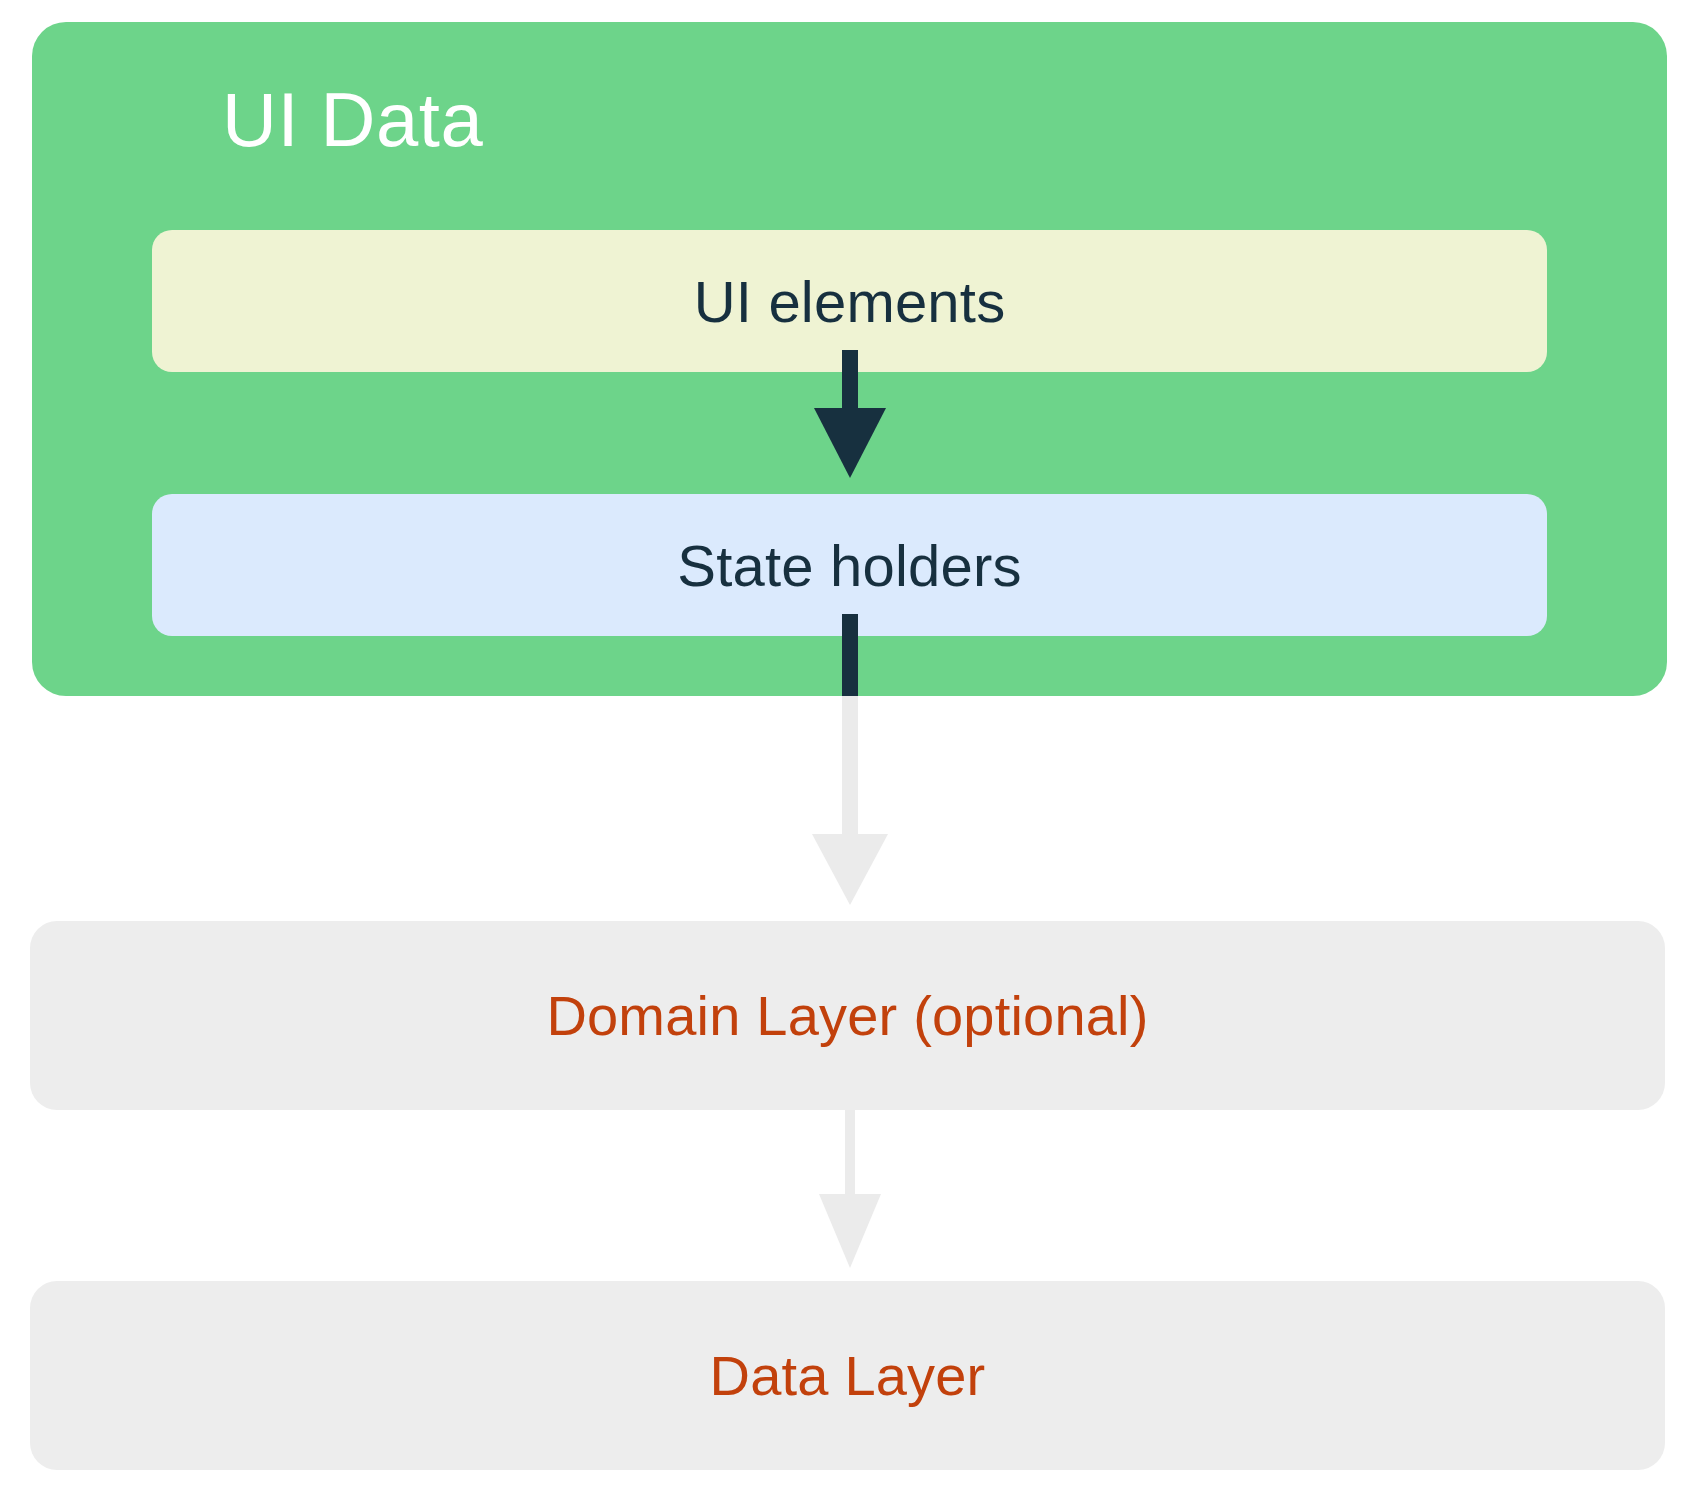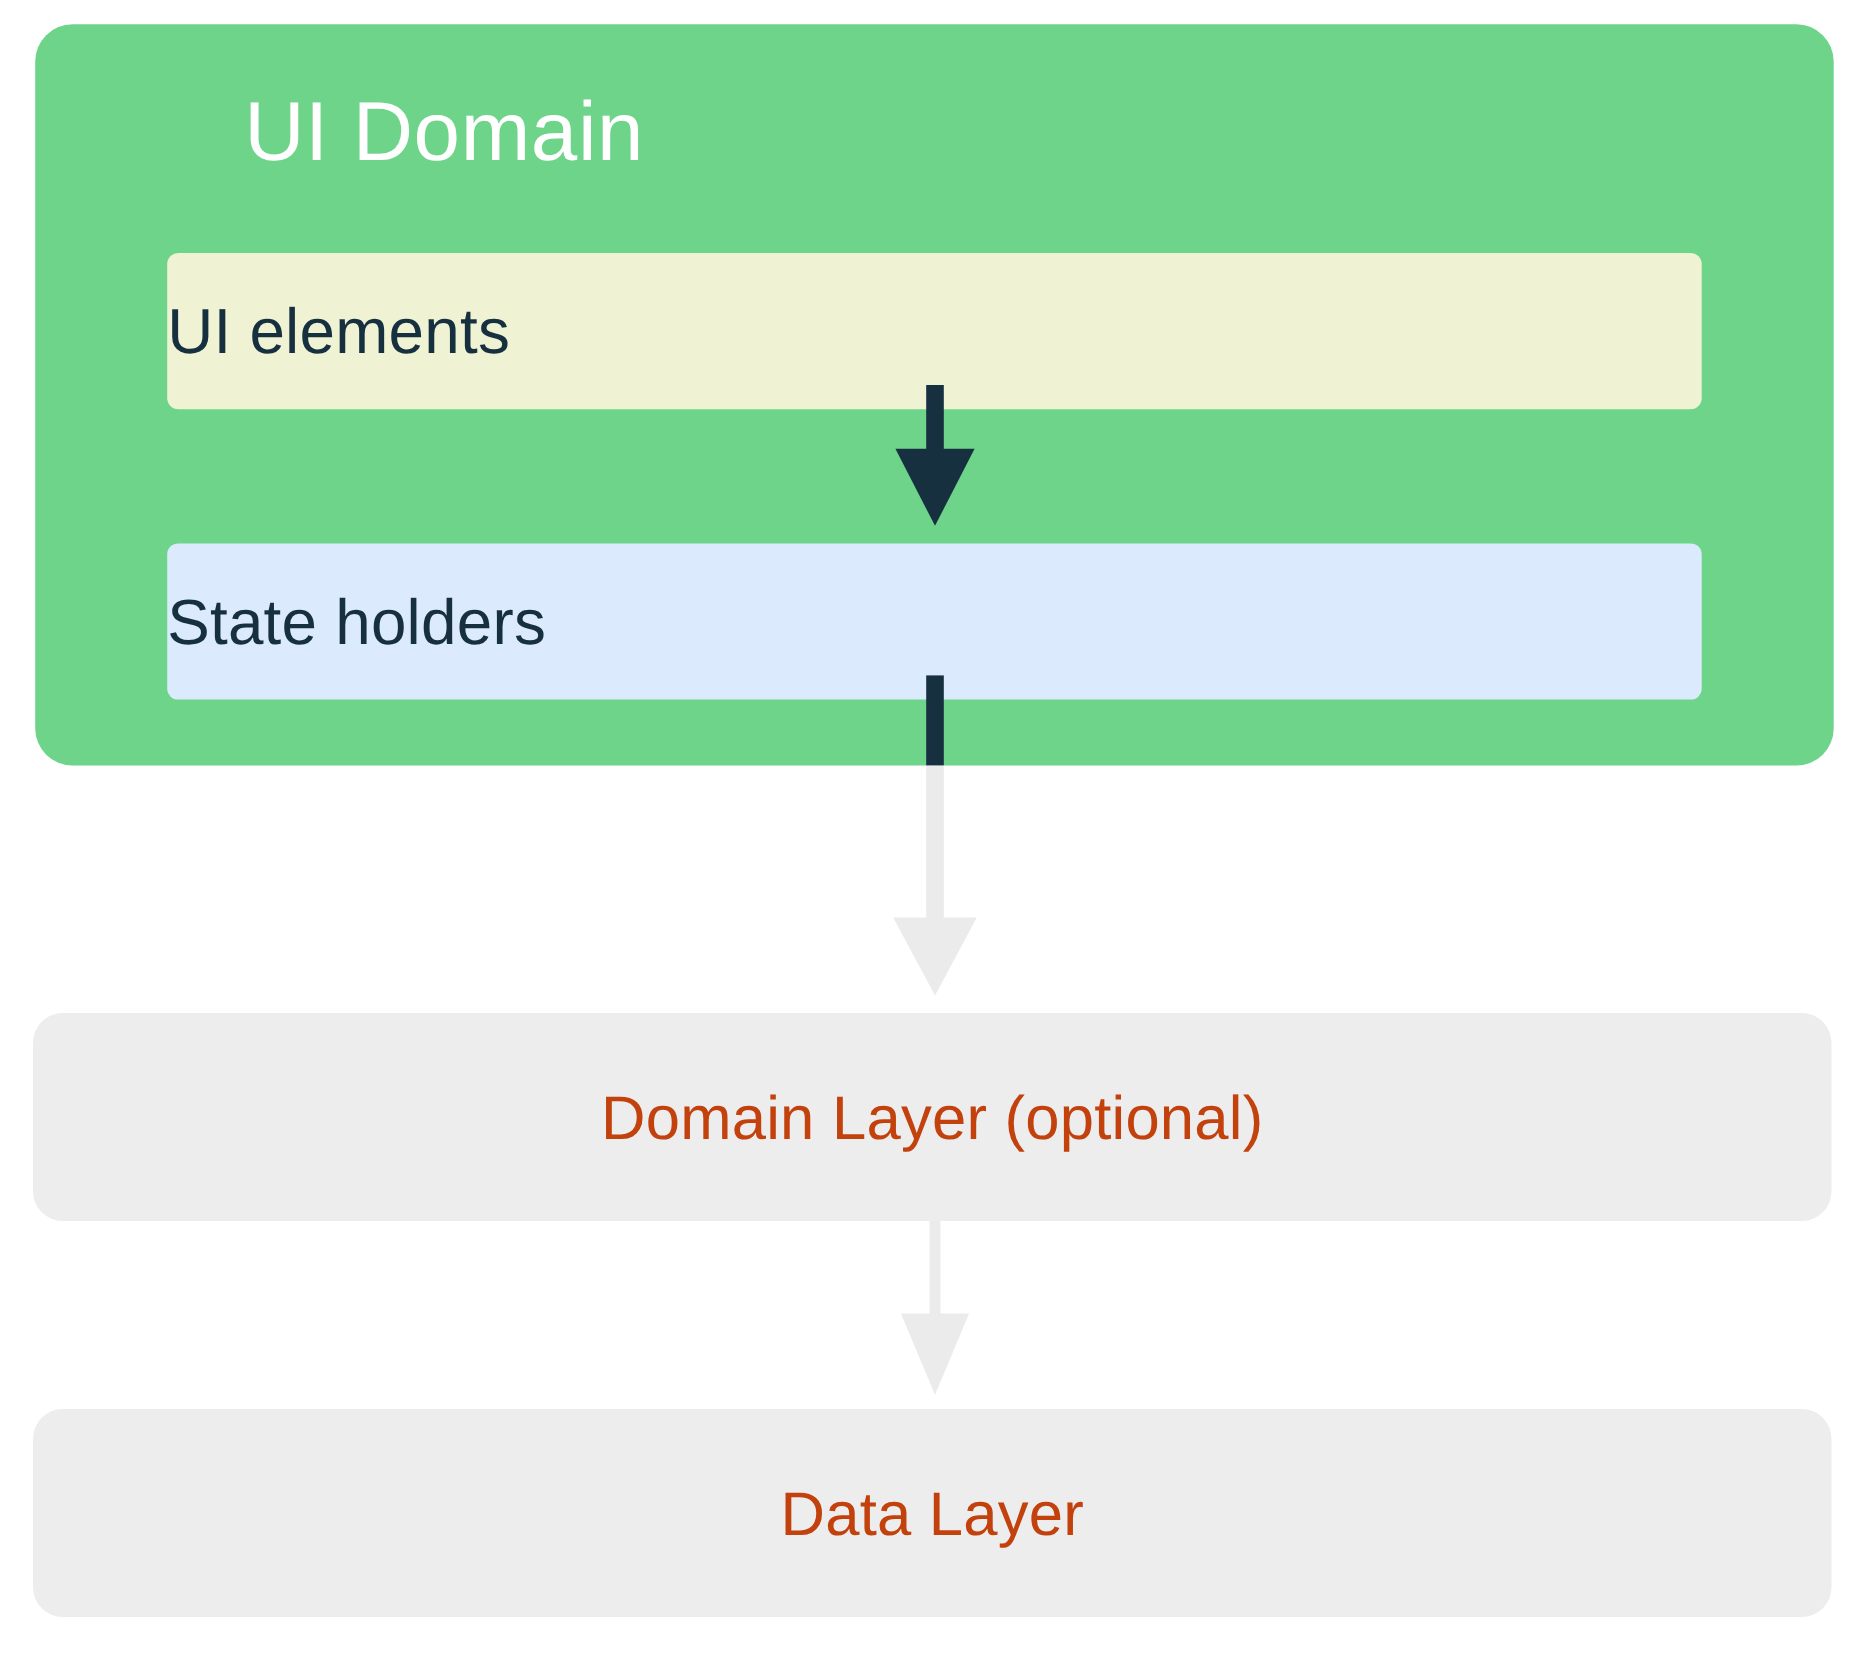--- a/index.html
+++ b/index.html
@@ -40,23 +40,24 @@
     white-space: nowrap;
     letter-spacing: 0.5px;
   }
 
   
   .inner-card {
     position: absolute;
     left: 120px;
     width: 1395px;
     height: 142px;
-    border-radius: 10px;
+    border-radius: 20px;
     display: flex;
     align-items: center;
+    justify-content: center;
     box-sizing: border-box;
   }
   .inner-card-label {
     font-size: 58px;
     color: #17303f;
     font-weight: 400;
     letter-spacing: 0.2px;
     white-space: nowrap;
   }
   .card-ui-elements {
@@ -100,21 +101,21 @@
     height: 1503px;
     pointer-events: none;
   }
 </style>
 </head>
 <body>
 
 <div id="diagram">
 
   <div class="ui-layer">
-    <div class="ui-layer-title">UI Domain</div>
+    <div class="ui-layer-title">UI Data</div>
 
     <div class="inner-card card-ui-elements">
       <span class="inner-card-label">UI elements</span>
     </div>
 
     <div class="inner-card card-state-holders">
       <span class="inner-card-label">State holders</span>
     </div>
   </div>
 

